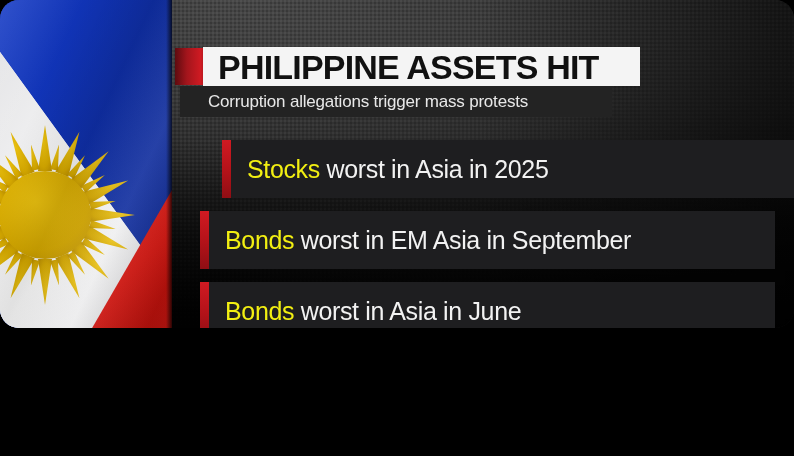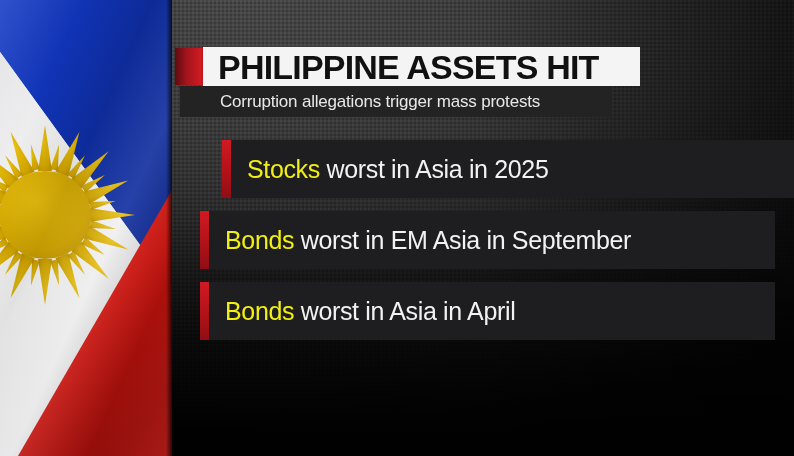--- a/index.html
+++ b/index.html
@@ -10,23 +10,24 @@
   body {
     width: 794px;
     height: 456px;
     overflow: hidden;
     font-family: "Liberation Sans", sans-serif;
   }
 
   #stage {
     position: relative;
     width: 794px;
-    height: 456px;
+    height: 328px;
     overflow: hidden;
     background: #0a0a0a;
+    border-radius: 19px;
   }
 
   
   .bg-base {
     position: absolute;
     inset: 0;
     background:
       radial-gradient(120% 95% at 30% 0%, #474747 0%, #3b3b3b 28%, #2a2a2a 52%, #161616 74%, #080808 100%);
   }
   .bg-dots {
@@ -107,21 +108,21 @@
     position: absolute;
     left: 180px;
     top: 86px;
     width: 432px;
     height: 31px;
     background: #232323;
     display: flex;
     align-items: center;
   }
   .subtitle-text {
-    margin-left: 40px;
+    margin-left: 28px;
     font-size: 17px;
     font-weight: 400;
     color: #e8e8e8;
     white-space: nowrap;
     letter-spacing: -0.2px;
     line-height: 1;
   }
 
   
   .bullet-row {
@@ -270,17 +271,17 @@
   <div class="bullet-row r2">
     <div class="bullet-bar"></div>
     <div class="bullet-panel">
       <span class="bullet-text"><span class="bullet-key">Bonds</span><span> worst in EM Asia in September</span></span>
     </div>
   </div>
 
   <div class="bullet-row r3">
     <div class="bullet-bar"></div>
     <div class="bullet-panel">
-      <span class="bullet-text"><span class="bullet-key">Bonds</span><span> worst in Asia in April</span></span>
+      <span class="bullet-text"><span class="bullet-key">Bonds</span><span> worst in Asia in June</span></span>
     </div>
   </div>
 
 </div>
 
 </body></html>

